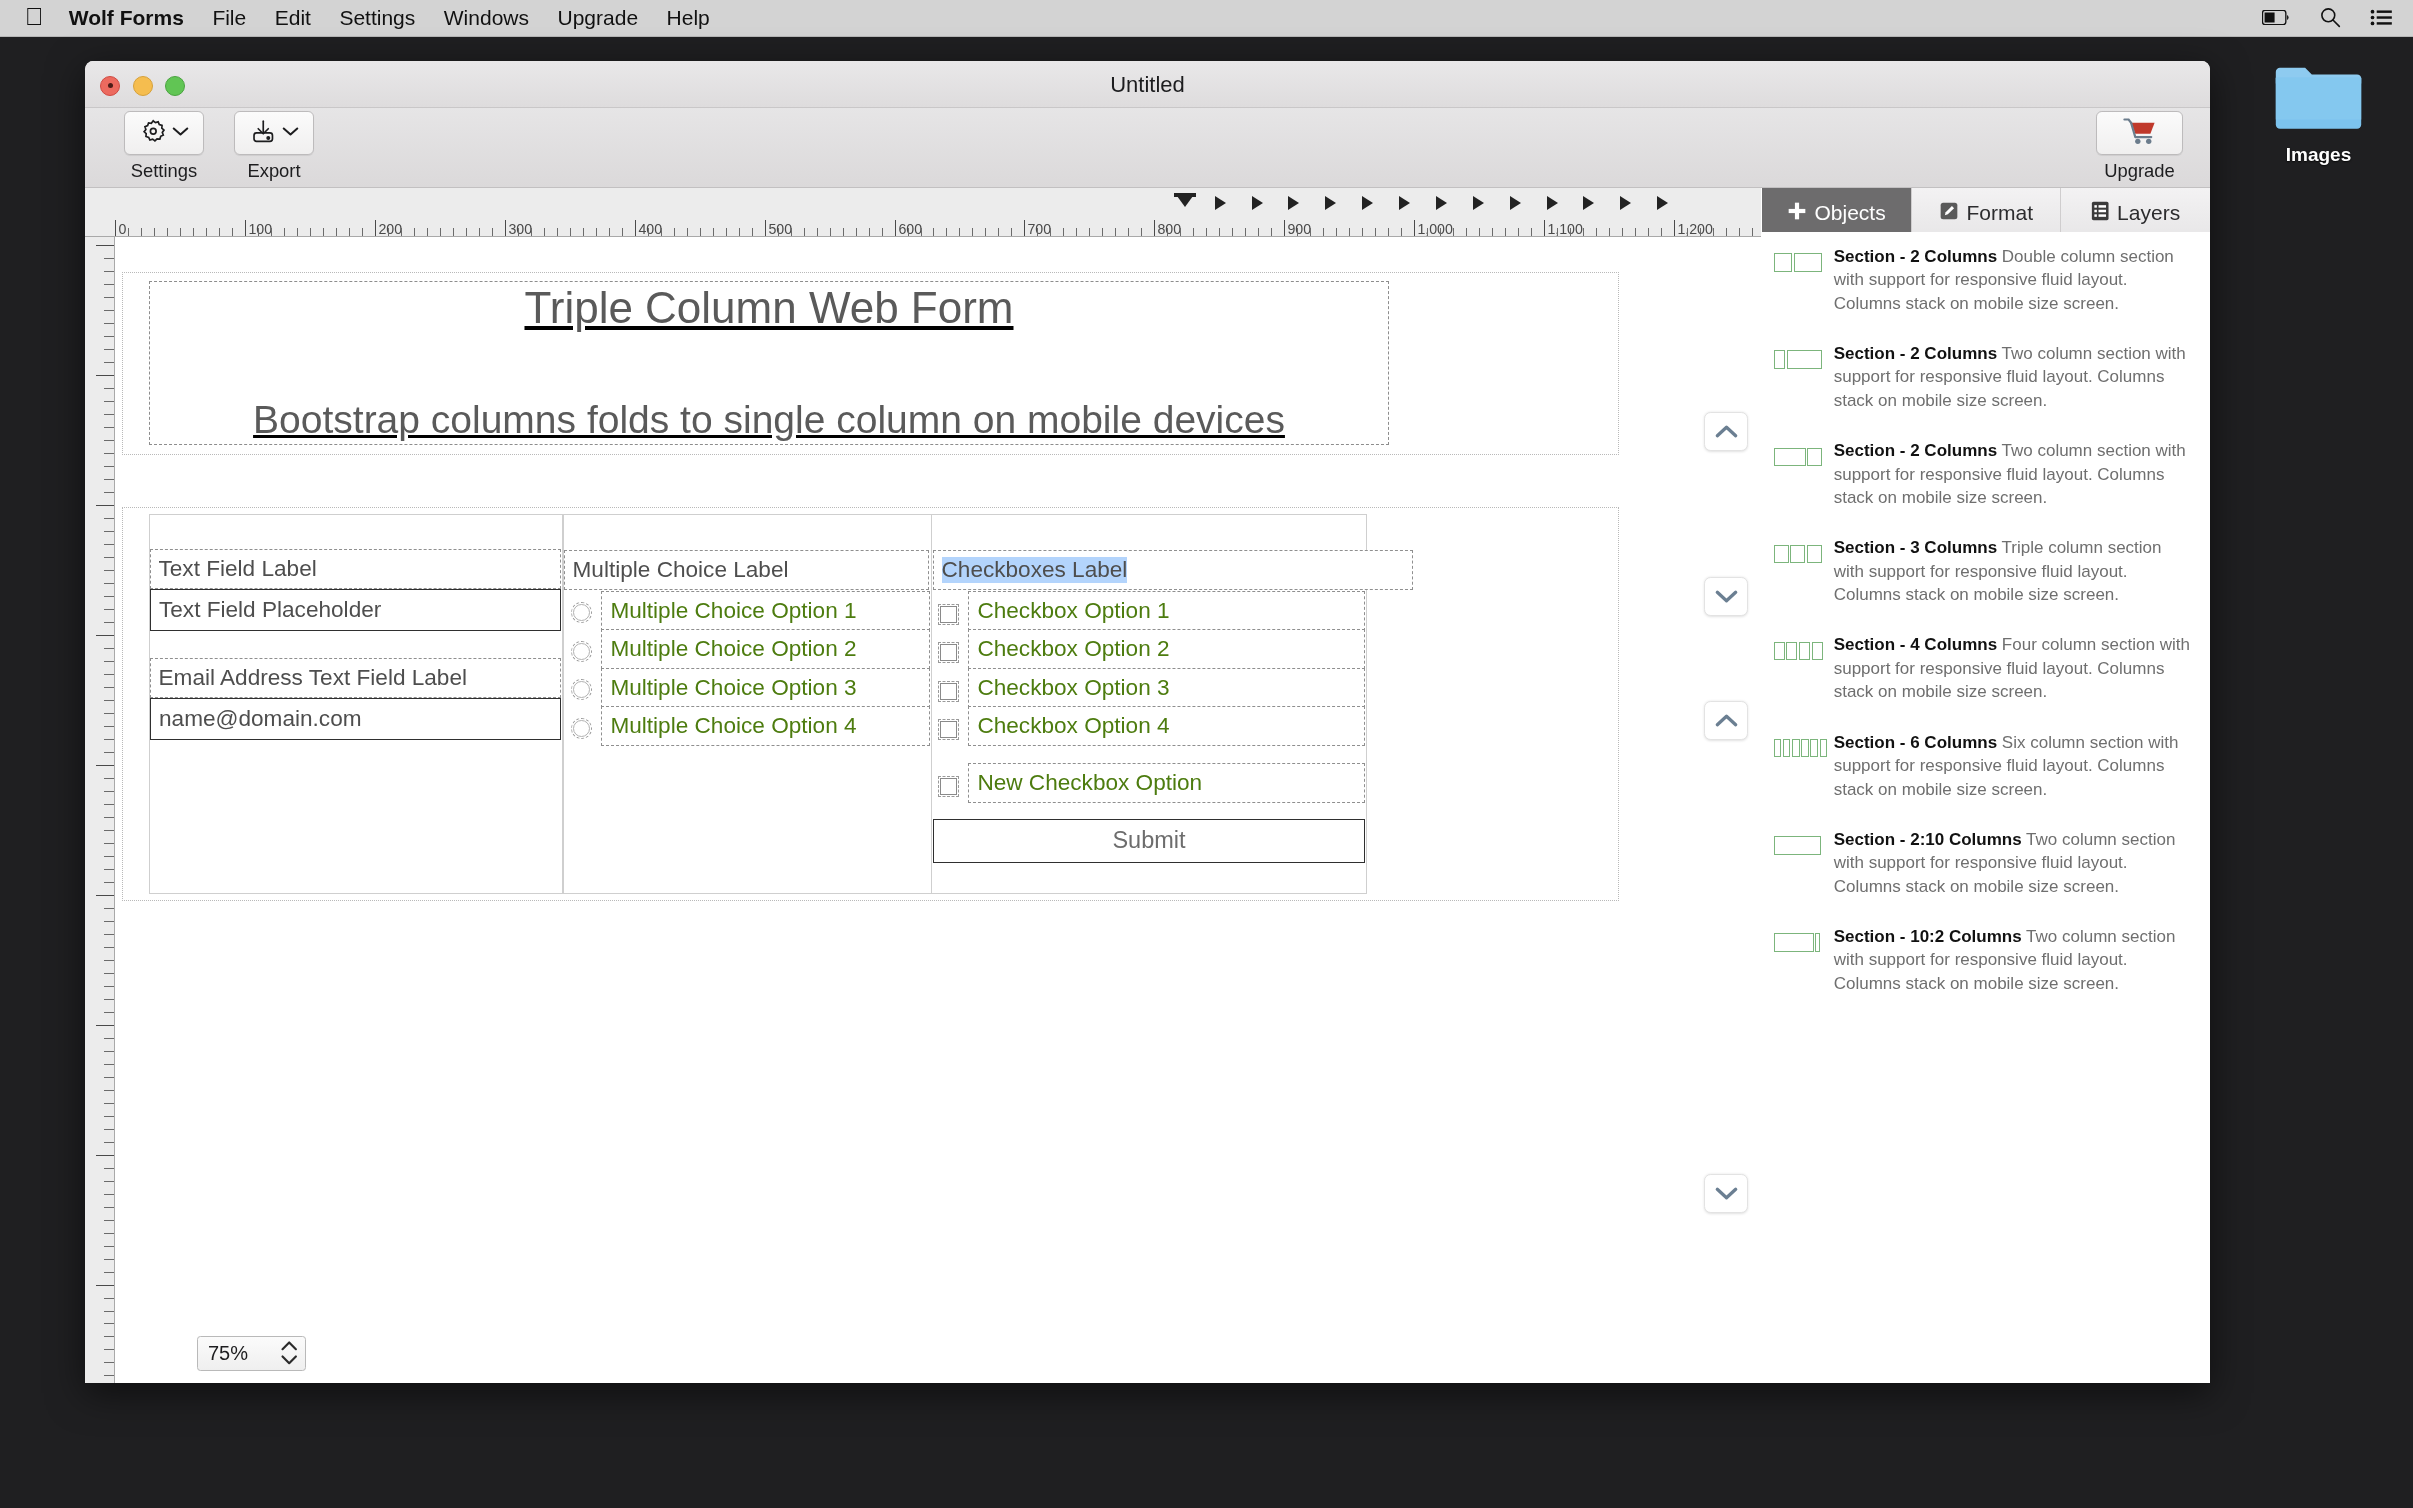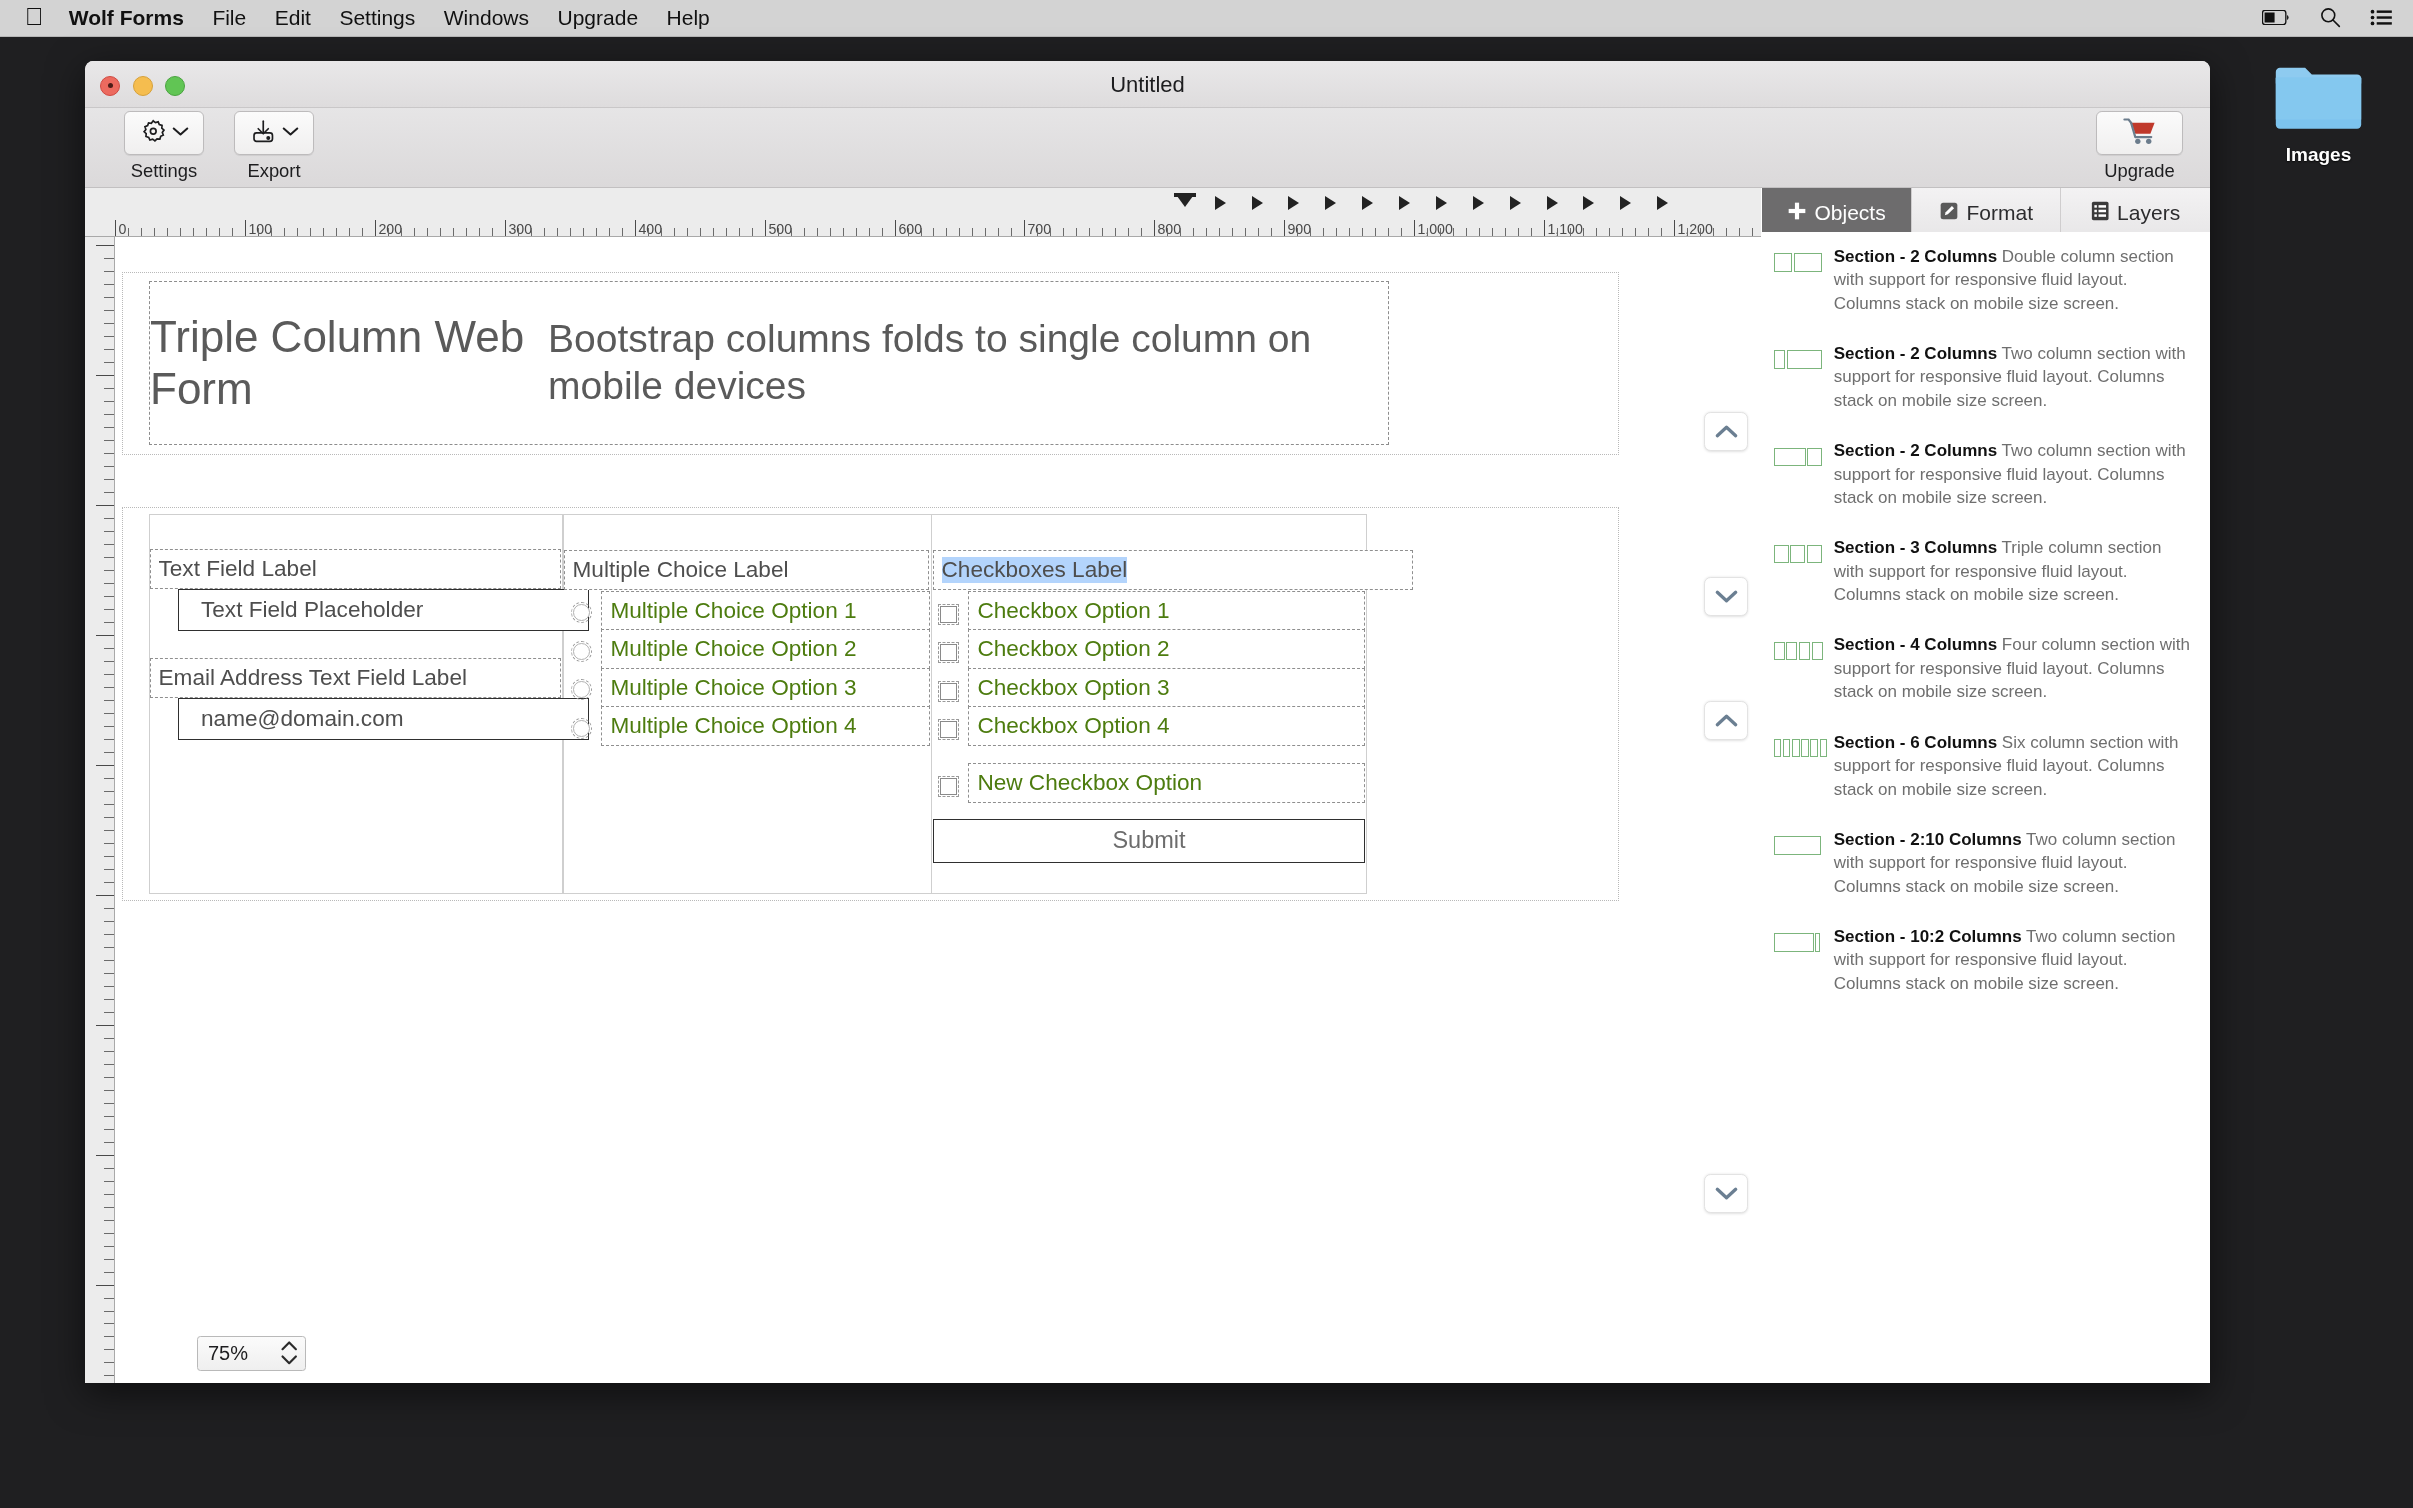--- a/index.html
+++ b/index.html
@@ -164,45 +164,45 @@
   }
 
   
   .sec-outer {
     position: absolute;
     border: 0.8px dotted #b9b9b9;
   }
   .hdr-box {
     position: absolute;
     border: 0.8px dashed #8d8d8d;
-    display: flex; 
-    align-items: center; justify-content: center;
+    display: flex; flex-direction: column;
+    align-items: center; justify-content: space-between;
     background: #fff;
+    text-decoration: underline;
   }
   .hdr-line1 { font-size: 44px; color: #5a5a5a; font-weight: 300; line-height: 1.18; }
   .hdr-line2 { font-size: 39px; color: #5a5a5a; font-weight: 300; line-height: 1.2; }
 
   .col-box { position: absolute; border: 0.8px solid #cfcfcf; background: #fff; }
 
   .f-label {
     position: absolute;
     border: 0.8px dashed #8f8f8f;
     display: flex; align-items: center;
     padding-left: 7.5px;
     font-size: 22.6px; color: #4e4e4e;
     background: #fff;
   }
   .f-input {
     position: absolute;
     border: 1.7px solid #2f2f2f;
     display: flex; align-items: center;
-    padding-left: 22px;
+    padding-left: 8px;
     font-size: 22.6px; color: #4e4e4e;
     background: #fff;
-    margin-left: 28px;
   }
   .f-opt {
     position: absolute;
     border: 0.8px dashed #8f8f8f;
     display: flex; align-items: center;
     padding-left: 8.4px;
     font-size: 22.6px; color: #4d7c0f;
     background: #fff;
   }
   .radio-dot {

